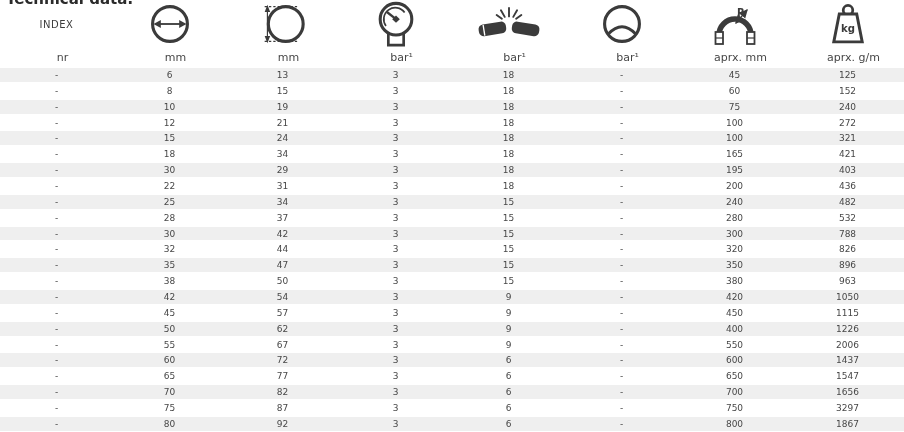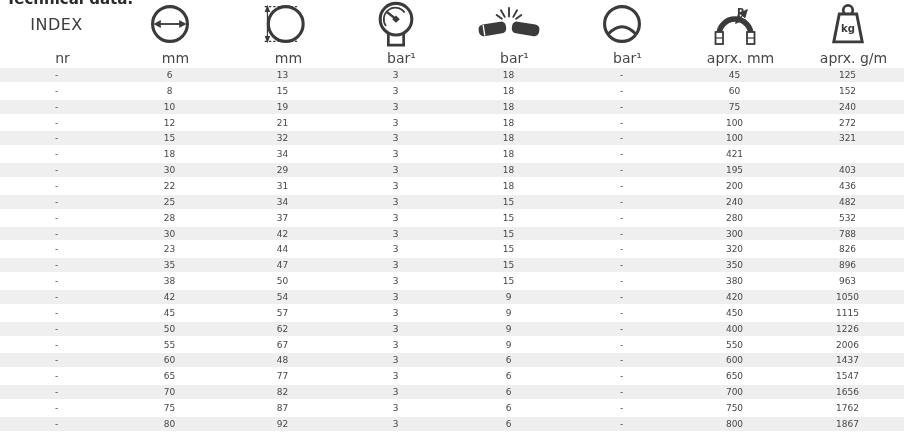--- a/index.html
+++ b/index.html
@@ -26,28 +26,28 @@
   }
   #header-icon-row{
     margin-top:0;
     height:48px;
   }
   .hcell{
     display:flex;align-items:center;justify-content:center;
     height:48px;
   }
   .index-label{
-    font-size:16px;color:#3c3c3c;letter-spacing:0.5px;
+    font-size:10px;color:#3c3c3c;letter-spacing:0.5px;
   }
   #unit-row{
     height:19px;
   }
   .ucell{
     display:flex;align-items:center;justify-content:center;
-    font-size:14px;color:#474747;
+    font-size:11px;color:#474747;
     height:19px;
     margin-left:12px;
   }
   .trow{
     height:15.87px;
     box-sizing:border-box;
   }
   .trow:nth-child(odd){
     background:#efefef;
     background-clip:content-box;
@@ -190,34 +190,35 @@
           <div class="tcell">21</div>
           <div class="tcell">3</div>
           <div class="tcell">18</div>
           <div class="tcell">-</div>
           <div class="tcell">100</div>
           <div class="tcell">272</div>
         </div>
         <div class="trow grid-row">
           <div class="tcell">-</div>
           <div class="tcell">15</div>
-          <div class="tcell">32</div>
+          <div class="tcell">24</div>
           <div class="tcell">3</div>
           <div class="tcell">18</div>
           <div class="tcell">-</div>
           <div class="tcell">100</div>
           <div class="tcell">321</div>
         </div>
         <div class="trow grid-row">
           <div class="tcell">-</div>
           <div class="tcell">18</div>
           <div class="tcell">34</div>
           <div class="tcell">3</div>
           <div class="tcell">18</div>
           <div class="tcell">-</div>
+          <div class="tcell">165</div>
           <div class="tcell">421</div>
         </div>
         <div class="trow grid-row">
           <div class="tcell">-</div>
           <div class="tcell">30</div>
           <div class="tcell">29</div>
           <div class="tcell">3</div>
           <div class="tcell">18</div>
           <div class="tcell">-</div>
           <div class="tcell">195</div>
@@ -258,21 +259,21 @@
           <div class="tcell">30</div>
           <div class="tcell">42</div>
           <div class="tcell">3</div>
           <div class="tcell">15</div>
           <div class="tcell">-</div>
           <div class="tcell">300</div>
           <div class="tcell">788</div>
         </div>
         <div class="trow grid-row">
           <div class="tcell">-</div>
-          <div class="tcell">23</div>
+          <div class="tcell">32</div>
           <div class="tcell">44</div>
           <div class="tcell">3</div>
           <div class="tcell">15</div>
           <div class="tcell">-</div>
           <div class="tcell">320</div>
           <div class="tcell">826</div>
         </div>
         <div class="trow grid-row">
           <div class="tcell">-</div>
           <div class="tcell">35</div>
@@ -329,21 +330,21 @@
           <div class="tcell">67</div>
           <div class="tcell">3</div>
           <div class="tcell">9</div>
           <div class="tcell">-</div>
           <div class="tcell">550</div>
           <div class="tcell">2006</div>
         </div>
         <div class="trow grid-row">
           <div class="tcell">-</div>
           <div class="tcell">60</div>
-          <div class="tcell">48</div>
+          <div class="tcell">72</div>
           <div class="tcell">3</div>
           <div class="tcell">6</div>
           <div class="tcell">-</div>
           <div class="tcell">600</div>
           <div class="tcell">1437</div>
         </div>
         <div class="trow grid-row">
           <div class="tcell">-</div>
           <div class="tcell">65</div>
           <div class="tcell">77</div>
@@ -364,21 +365,21 @@
           <div class="tcell">1656</div>
         </div>
         <div class="trow grid-row">
           <div class="tcell">-</div>
           <div class="tcell">75</div>
           <div class="tcell">87</div>
           <div class="tcell">3</div>
           <div class="tcell">6</div>
           <div class="tcell">-</div>
           <div class="tcell">750</div>
-          <div class="tcell">1762</div>
+          <div class="tcell">3297</div>
         </div>
         <div class="trow grid-row">
           <div class="tcell">-</div>
           <div class="tcell">80</div>
           <div class="tcell">92</div>
           <div class="tcell">3</div>
           <div class="tcell">6</div>
           <div class="tcell">-</div>
           <div class="tcell">800</div>
           <div class="tcell">1867</div>

